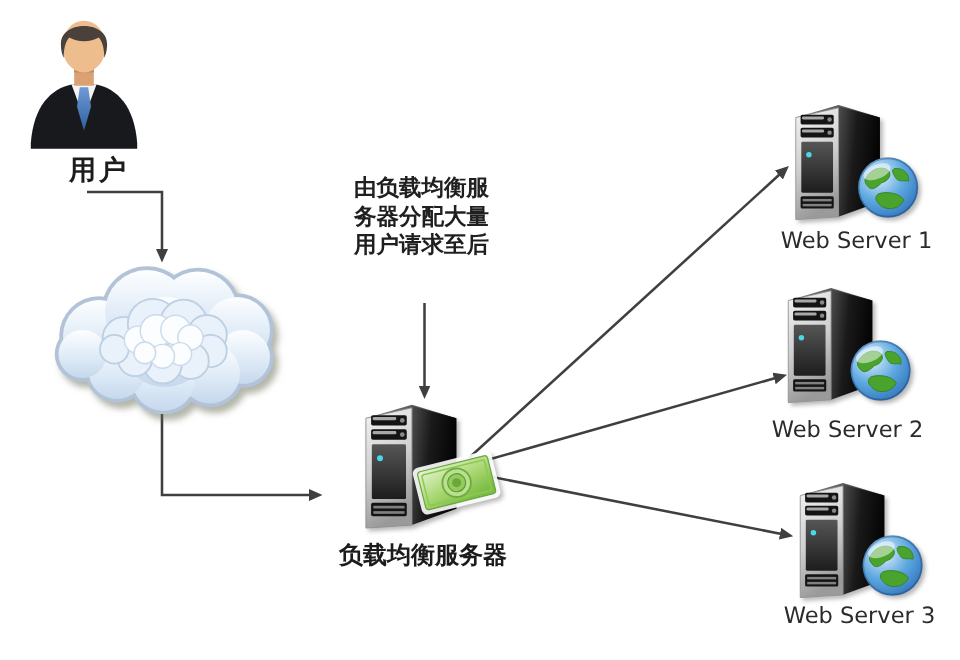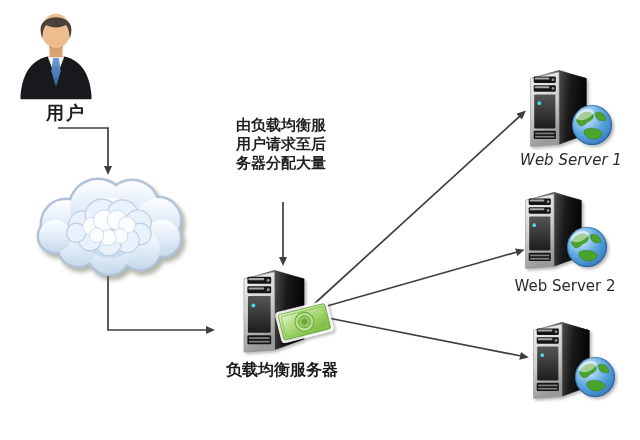--- a/index.html
+++ b/index.html
@@ -7,21 +7,21 @@
     position:relative;width:640px;height:440px;background:#ffffff;overflow:hidden;
     font-family:"DejaVu Sans","Liberation Sans",sans-serif;
     border-radius:25px;
   }
   .abs{position:absolute;}
   .label{position:absolute;text-align:center;color:#1c1c1c;}
   .zh{font-weight:bold;}
   .user-label{left:24px;top:101px;width:84px;font-size:18px;letter-spacing:2px;}
   .lb-label{left:210px;top:360px;width:144px;font-size:16px;}
   .ws-label{width:108px;font-size:15px;color:#2b2b2b;font-weight:400;}
-  .ws1-label{left:517px;top:151px;font-style:italic;}
+  .ws1-label{left:517px;top:151px;}
   .ws2-label{left:511px;top:277px;text-align:center;}
   .ws3-label{left:519px;top:401px;}
   .annotation{
     position:absolute;left:222px;top:116px;width:118px;
     font-size:15px;line-height:19px;font-weight:bold;color:#1f1f1f;text-align:center;
   }
   .connectors{position:absolute;left:0;top:0;pointer-events:none;}
   .shadowed{filter:drop-shadow(2px 2px 1.5px rgba(0,0,0,0.28));}
   .cloudshadow{filter:drop-shadow(3px 4px 2px rgba(104,110,86,0.5));}
 </style>
@@ -166,22 +166,22 @@
         <circle cx="106" cy="37" r="26"></circle>
       <circle cx="132" cy="50" r="22"></circle>
         <circle cx="114" cy="79" r="20"></circle>
         <circle cx="83" cy="83" r="21"></circle>
       <circle cx="52" cy="77" r="19"></circle>
     </g>
   </svg>
 
   <div class="annotation">
     <div>由负载均衡服</div>
+    <div>务器分配大量</div>
     <div>用户请求至后</div>
-    <div>务器分配大量</div>
   </div>
 
   <svg class="abs shadowed" style="left:232px;top:256px;" width="110" height="104" viewBox="0 0 110 104">
     <use href="#tower" transform="translate(6,2) scale(0.99)"></use>
     <g transform="translate(46,59) rotate(-14)">
       <rect x="-3" y="-3" width="54" height="32" rx="4" fill="#ffffff" opacity="0.9"></rect>
       <rect x="0" y="0" width="48" height="26" rx="2" fill="url(#gCard)" stroke="#69a73c" stroke-width="0.8"></rect>
       <rect x="2.5" y="2.5" width="43" height="21" rx="1.5" fill="none" stroke="#8cc855" stroke-width="1"></rect>
       <circle cx="24" cy="13" r="9.5" fill="#b9e08e" stroke="#70ab41" stroke-width="1.2"></circle>
       <circle cx="24" cy="13" r="6" fill="#93cc5d" stroke="#5f9a33" stroke-width="0.8"></circle>
@@ -199,14 +199,15 @@
   <svg class="abs shadowed" style="left:519px;top:180px;" width="90" height="92" viewBox="0 0 90 92">
     <use href="#tower" transform="translate(1,1) scale(0.92)"></use>
     <use href="#globe" transform="translate(47,46) scale(1.05)"></use>
   </svg>
   <div class="label ws-label ws2-label">Web Server 2</div>
 
   <svg class="abs shadowed" style="left:527px;top:310px;" width="90" height="92" viewBox="0 0 90 92">
     <use href="#tower" transform="translate(1,1) scale(0.92)"></use>
     <use href="#globe" transform="translate(47,46) scale(1.05)"></use>
   </svg>
+  <div class="label ws-label ws3-label">Web Server 3</div>
 
 </div>
 
 </body></html>

